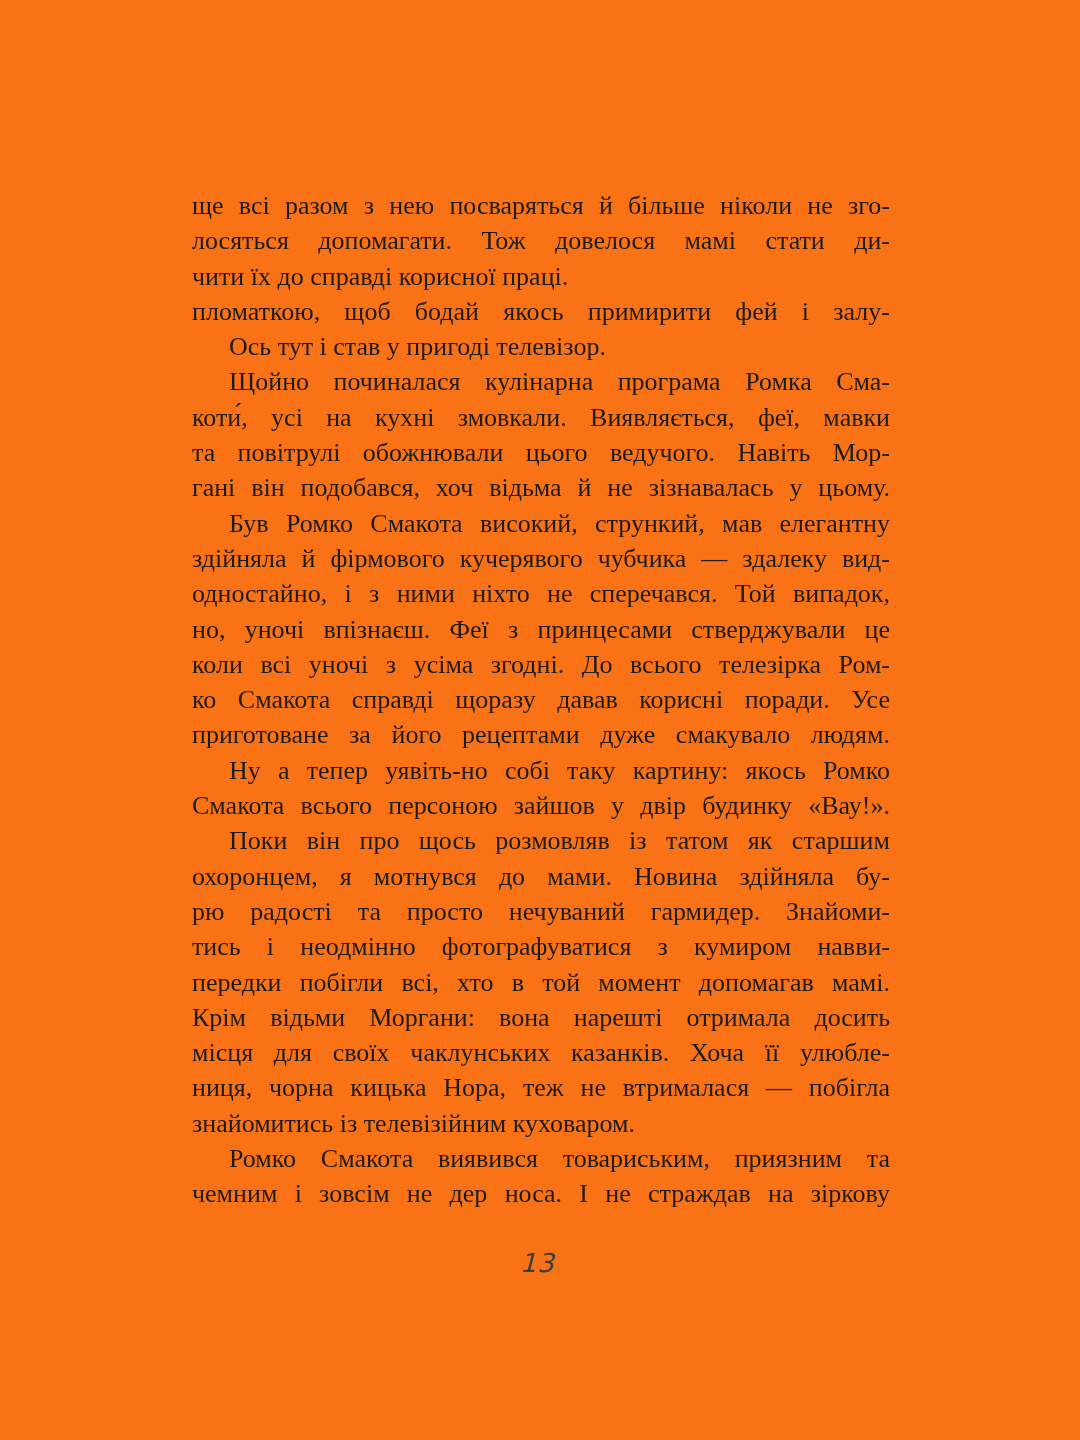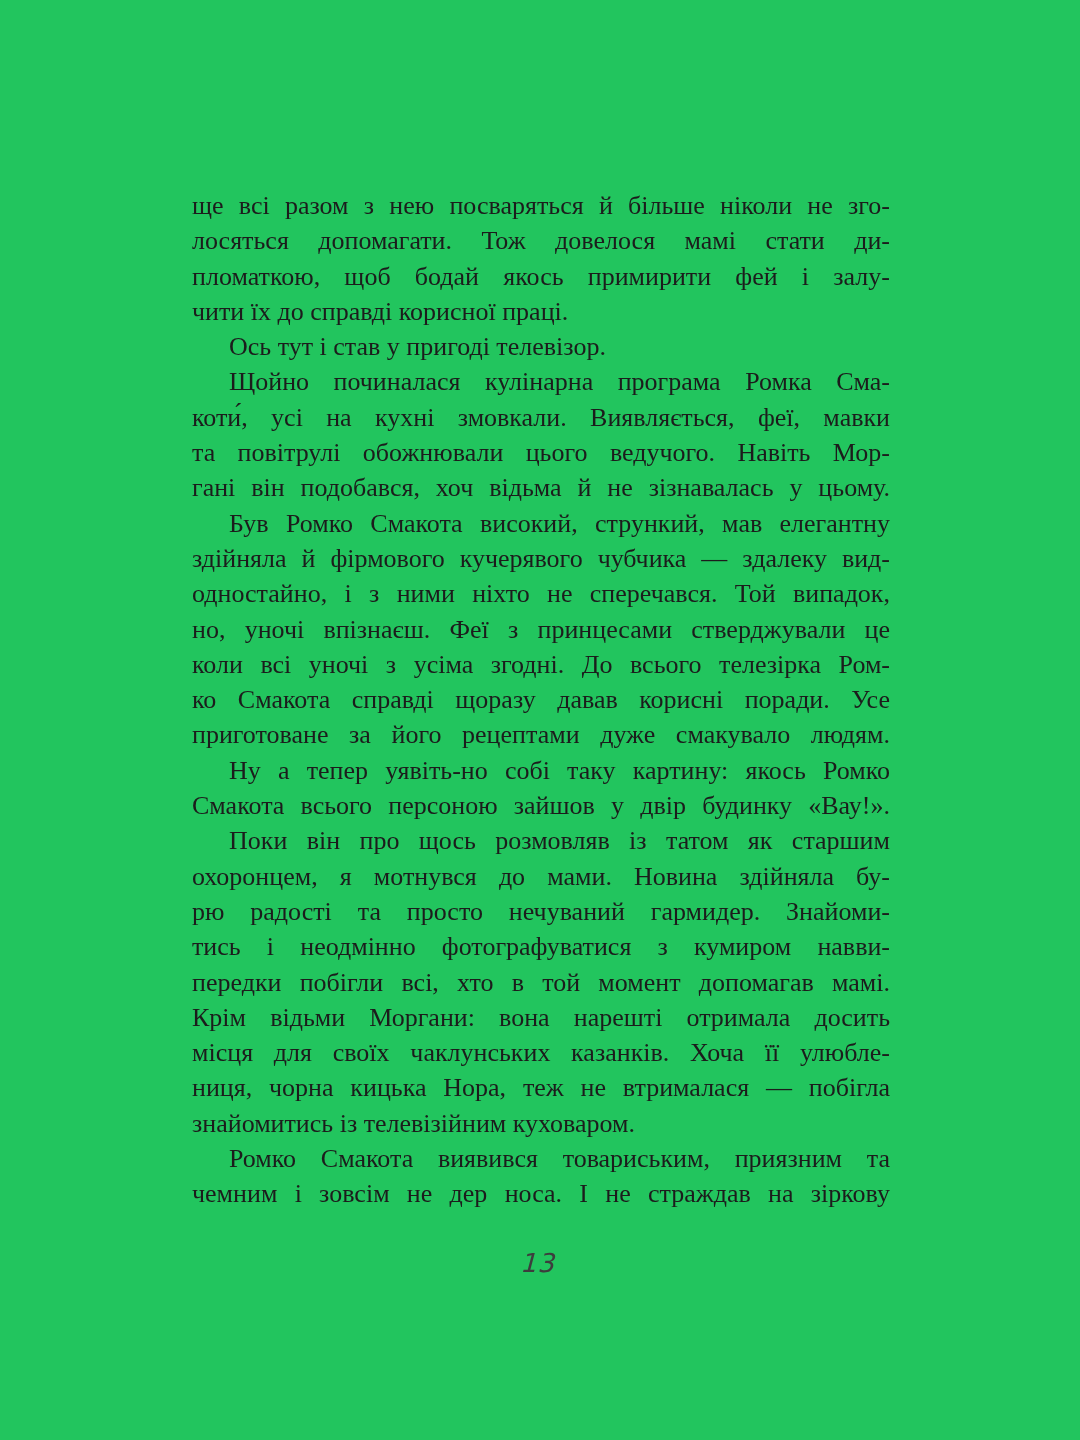--- a/index.html
+++ b/index.html
@@ -10,21 +10,21 @@
     width: 1080px;
     height: 1440px;
     background: #ffffff;
     position: relative;
     overflow: hidden;
     font-family: "Liberation Serif", serif;
   }
   .book-page {
     position: absolute;
     inset: 0;
-    background: #22c55e;
+    background: #f97316;
   }
   .text-block {
     position: absolute;
     left: 192px;
     top: 188px;
     width: 698px;
     color: #1c1c1c;
     font-size: 26px;
     line-height: 35.3px;
     font-kerning: normal;
@@ -54,22 +54,22 @@
     transform: skewX(-4deg);
   }
 </style>
 </head>
 <body>
 
 <div class="book-page">
   <div class="text-block" style="color: rgb(28, 28, 28);">
       <div class="jline">ще всі разом з нею посваряться й більше ніколи не зго-</div>
       <div class="jline">лосяться допомагати. Тож довелося мамі стати ди-</div>
+      <div class="jline end">чити їх до справді корисної праці.</div>
       <div class="jline">пломаткою, щоб бодай якось примирити фей і залу-</div>
-      <div class="jline end">чити їх до справді корисної праці.</div>
       <div class="jline indent end">Ось тут і став у пригоді телевізор.</div>
       <div class="jline indent">Щойно починалася кулінарна програма Ромка Сма-</div>
       <div class="jline">коти́, усі на кухні змовкали. Виявляється, феї, мавки</div>
       <div class="jline">та повітрулі обожнювали цього ведучого. Навіть Мор-</div>
       <div class="jline">гані він подобався, хоч відьма й не зізнавалась у цьому.</div>
       <div class="jline indent">Був Ромко Смакота високий, стрункий, мав елегантну</div>
       <div class="jline">здійняла й фірмового кучерявого чубчика — здалеку вид-</div>
       <div class="jline">одностайно, і з ними ніхто не сперечався. Той випадок,</div>
       <div class="jline">но, уночі впізнаєш. Феї з принцесами стверджували це</div>
       <div class="jline">коли всі уночі з усіма згодні. До всього телезірка Ром-</div>

